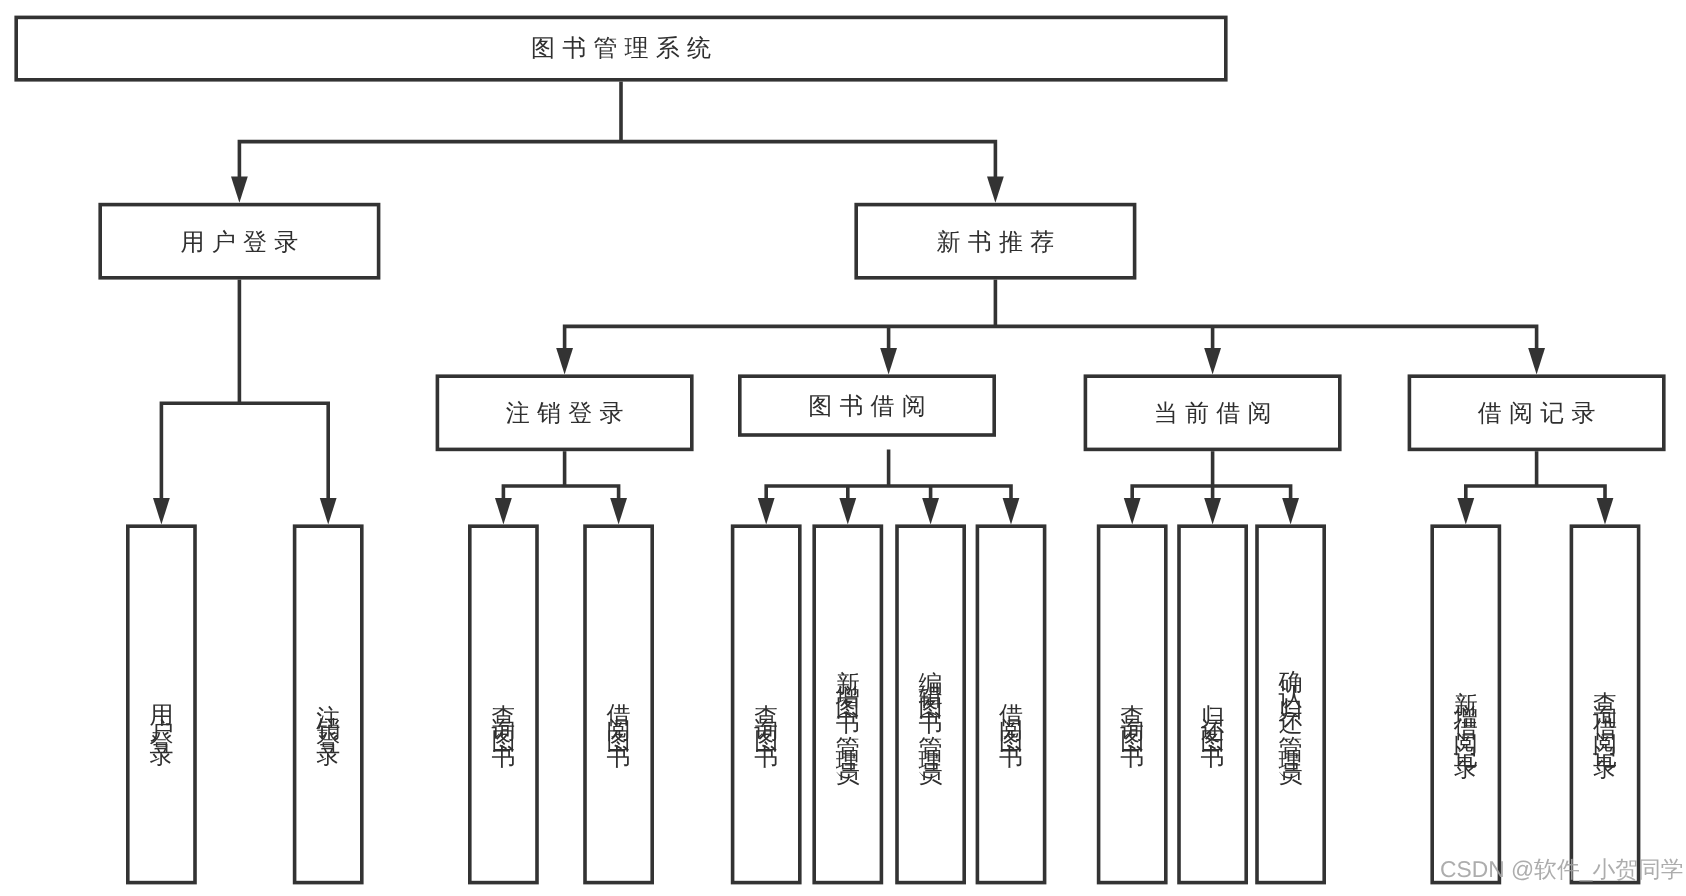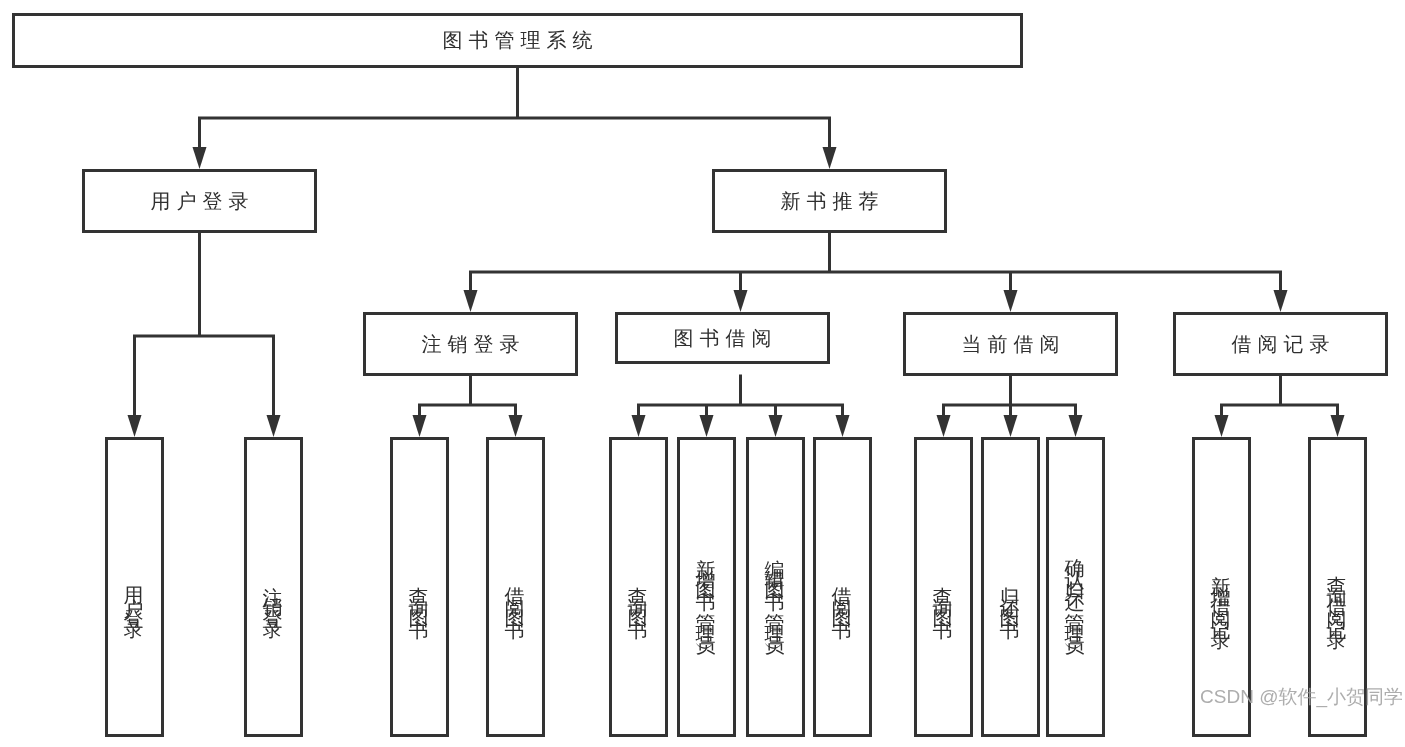--- a/index.html
+++ b/index.html
@@ -46,21 +46,21 @@
     writing-mode: vertical-rl;
     text-orientation: mixed;
     font-size: 20px;
     letter-spacing: 11px;
     margin-bottom: -11px; 
     white-space: nowrap;
   }
   .watermark {
     position: absolute;
     left: 1178px;
-    top: 684px;
+    top: 712px;
     width: 225px;
     font-size: 19px;
     color: rgba(164,164,164,0.9);
     white-space: nowrap;
     z-index: 5;
     text-align: right;
   }
 </style>
 </head>
 <body>

